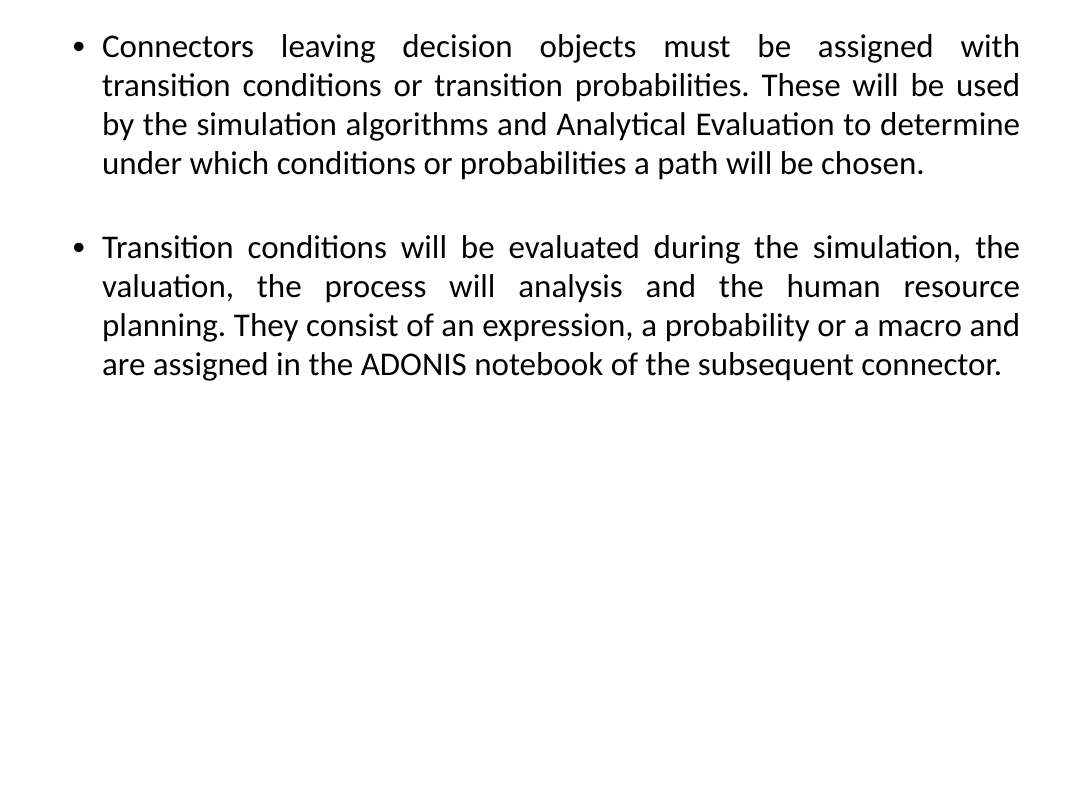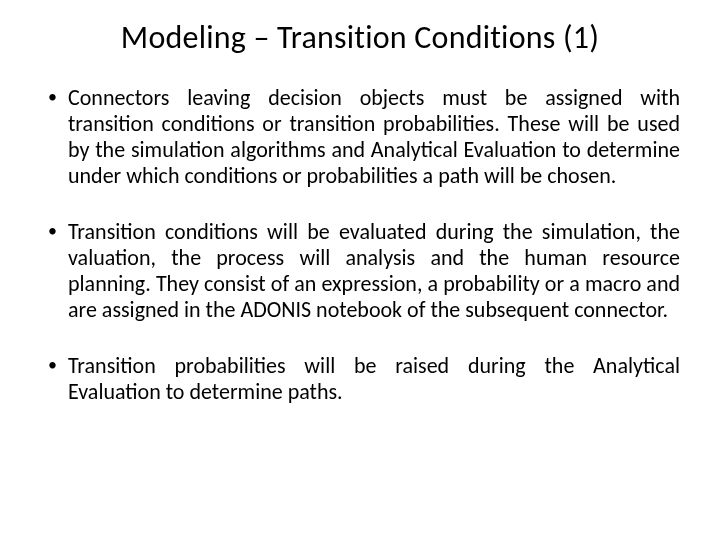--- a/index.html
+++ b/index.html
@@ -43,19 +43,17 @@
     left: 8px;
     top: 0;
     font-size: 18px;
     line-height: 1.4;
   }
 </style>
 </head>
 <body>
 
 <div class="slide">
-  <h1 class="title">Modeling – Transition Conditions (1)</h1>
   <ul class="bullets">
     <li>Connectors leaving decision objects must be assigned with transition conditions or transition probabilities. These will be used by the simulation algorithms and Analytical Evaluation to determine under which conditions or probabilities a path will be chosen.</li>
     <li>Transition conditions will be evaluated during the simulation, the valuation, the process will analysis and the human resource planning. They consist of an expression, a probability or a macro and are assigned in the ADONIS notebook of the subsequent connector.</li>
-    <li>Transition probabilities will be raised during the Analytical Evaluation to determine paths.</li>
   </ul>
 </div>
 
 </body></html>

